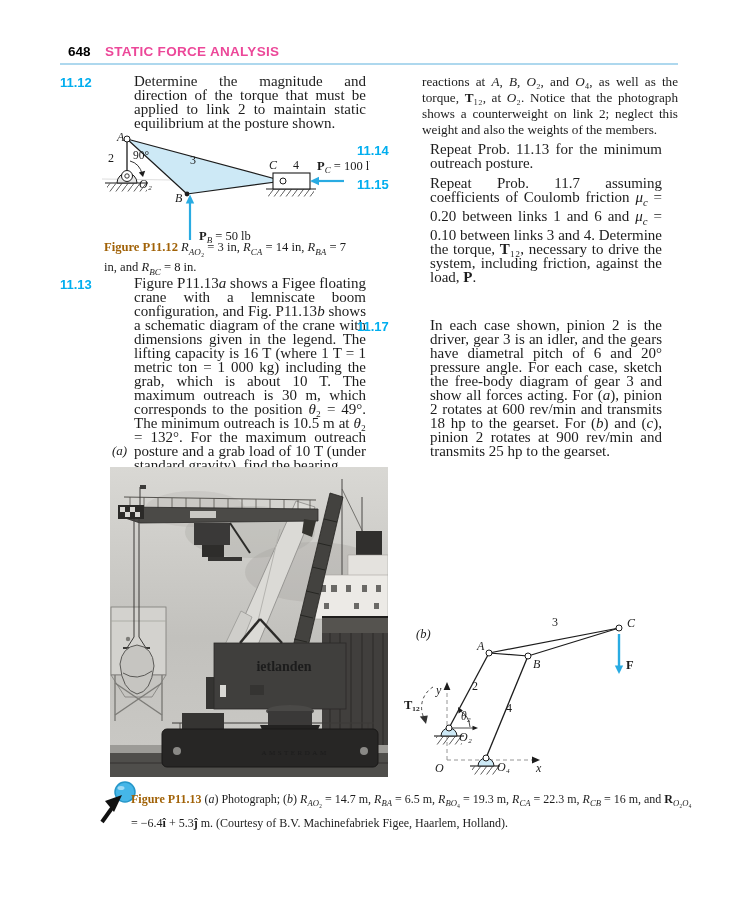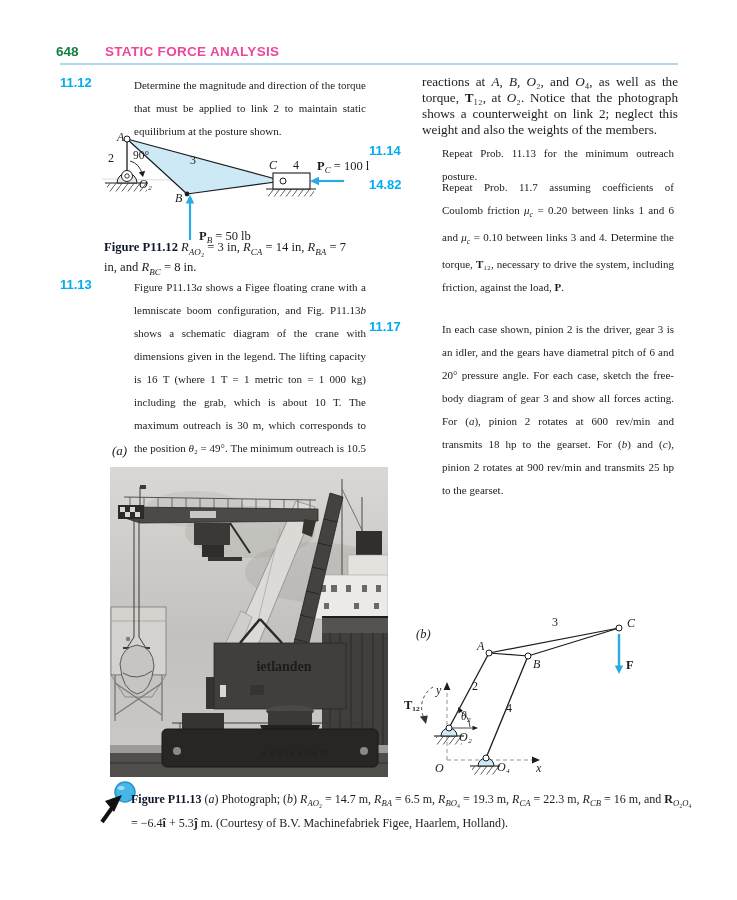--- a/index.html
+++ b/index.html
@@ -1,33 +1,33 @@
 <!DOCTYPE html>
 <html><head>
 <meta charset="utf-8">
 <style>
   html,body{margin:0;padding:0;background:#ffffff;}
   .page{position:relative;width:737px;height:900px;background:#ffffff;overflow:hidden;
         font-family:"Liberation Serif",serif;color:#1c1c1c;}
-  .hdr-num{position:absolute;left:56px;top:44px;font-family:"Liberation Sans",sans-serif;
-           font-weight:bold;font-size:13.5px;color:#15803d;}
+  .hdr-num{position:absolute;left:68px;top:44px;font-family:"Liberation Sans",sans-serif;
+           font-weight:bold;font-size:13.5px;color:#000000;}
   .hdr-title{position:absolute;left:105px;top:44px;font-family:"Liberation Sans",sans-serif;
            font-weight:bold;font-size:13.5px;color:#ec4899;letter-spacing:.3px;}
   .hdr-rule{position:absolute;left:60px;top:63px;width:618px;height:2px;background:#AED8EE;}
   .prob{position:absolute;display:flex;gap:24px;}
   .prob.left{left:60px;width:306px;}
-  .prob.right{left:369px;width:305px;}
+  .prob.right{left:357px;width:305px;}
   .pnum{flex:0 0 50px;font-family:"Liberation Sans",sans-serif;font-weight:bold;
         font-size:13px;color:#00AEEF;padding-top:1px;}
   .prob.right .pnum{flex:0 0 49px;}
-  .ptext{flex:1;font-size:11px;line-height:23px;text-align:justify;}
+  .ptext{flex:1;font-size:15px;line-height:14px;text-align:justify;}
   .para{position:absolute;font-size:13.2px;line-height:16px;text-align:justify;}
   .figcap1112{position:absolute;left:104px;top:240px;width:256px;font-size:12.6px;line-height:15.8px;}
   .figcap1113{position:absolute;left:131px;top:789px;width:566px;font-size:12px;line-height:20px;}
-  .caplabel{font-weight:bold;color:#0f172a;}
+  .caplabel{font-weight:bold;color:#a16207;}
   .atag{position:absolute;left:112px;top:443px;font-style:italic;font-size:13px;}
   sub{font-size:0.72em;text-align:center;}
   svg text{font-family:"Liberation Serif",serif;fill:#1c1c1c;}
   .it{font-style:italic;}
   .bd{font-weight:bold;}
 </style>
 </head>
 <body>
 
 <div class="page">
@@ -97,21 +97,21 @@
     <div class="ptext">Figure P11.13<i>a</i> shows a Figee floating crane with a lemniscate boom configuration, and Fig. P11.13<i>b</i> shows a schematic diagram of the crane with dimensions given in the legend. The lifting capacity is 16 T (where 1 T = 1 metric ton = 1 000 kg) including the grab, which is about 10 T. The maximum outreach is 30 m, which corresponds to the position <i>θ</i>₂ = 49°. The minimum outreach is 10.5 m at <i>θ</i>₂ = 132°. For the maximum outreach posture and a grab load of 10 T (under standard gravity), find the bearing</div>
   </div>
 
   <div class="para" style="left:422px;top:74px;width:256px">reactions at <i>A</i>, <i>B</i>, <i>O</i>₂, and <i>O</i>₄, as well as the torque, <b>T</b>₁₂, at <i>O</i>₂. Notice that the photograph shows a counterweight on link 2; neglect this weight and also the weights of the members.</div>
 
   <div class="prob right" style="top:142px">
     <div class="pnum">11.14</div>
     <div class="ptext">Repeat Prob. 11.13 for the minimum outreach posture.</div>
   </div>
   <div class="prob right" style="top:176px">
-    <div class="pnum">14.82</div>
+    <div class="pnum">11.15</div>
     <div class="ptext">Repeat Prob. 11.7 assuming coefficients of Coulomb friction <i>μ<sub>c</sub></i> = 0.20 between links 1 and 6 and <i>μ<sub>c</sub></i> = 0.10 between links 3 and 4. Determine the torque, <b>T</b>₁₂, necessary to drive the system, including friction, against the load, <b>P</b>.</div>
   </div>
   <div class="prob right" style="top:318px">
     <div class="pnum">11.17</div>
     <div class="ptext">In each case shown, pinion 2 is the driver, gear 3 is an idler, and the gears have diametral pitch of 6 and 20° pressure angle. For each case, sketch the free-body diagram of gear 3 and show all forces acting. For (<i>a</i>), pinion 2 rotates at 600 rev/min and transmits 18 hp to the gearset. For (<i>b</i>) and (<i>c</i>), pinion 2 rotates at 900 rev/min and transmits 25 hp to the gearset.</div>
   </div>
 
   <div class="atag">(a)</div>
 
   <svg style="position:absolute;left:110px;top:467px" width="278" height="310" viewBox="0 0 278 310">

